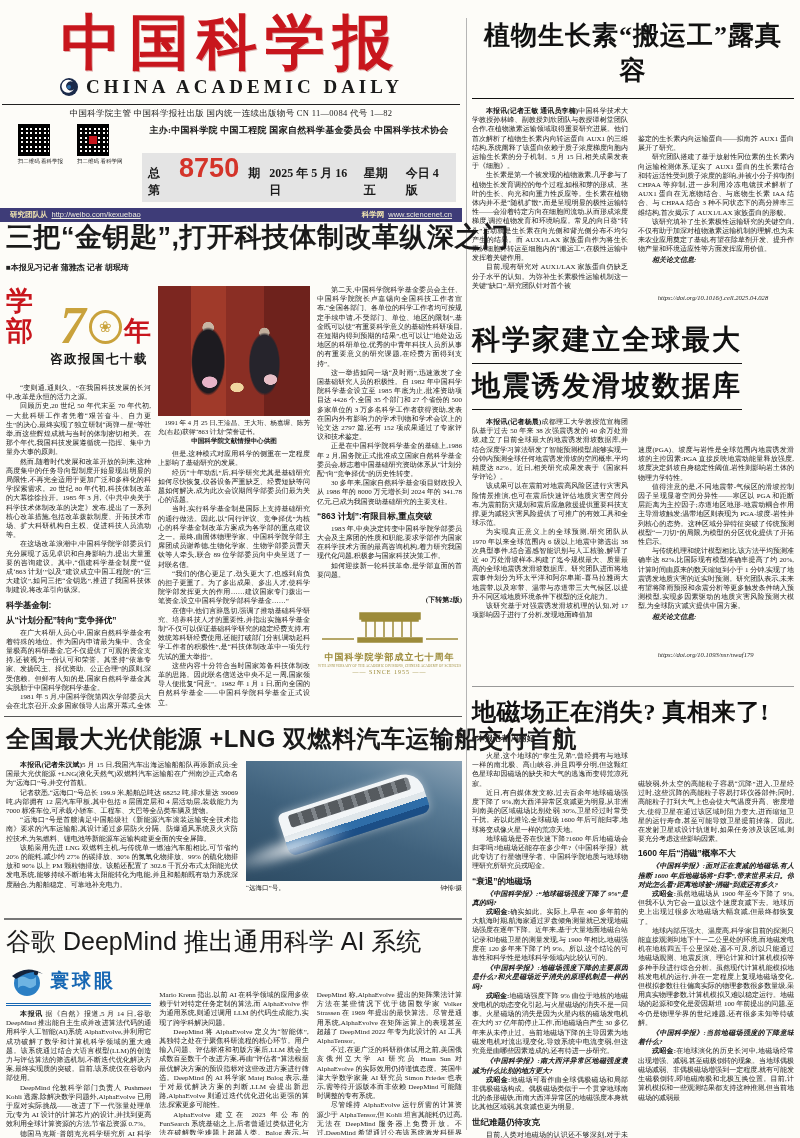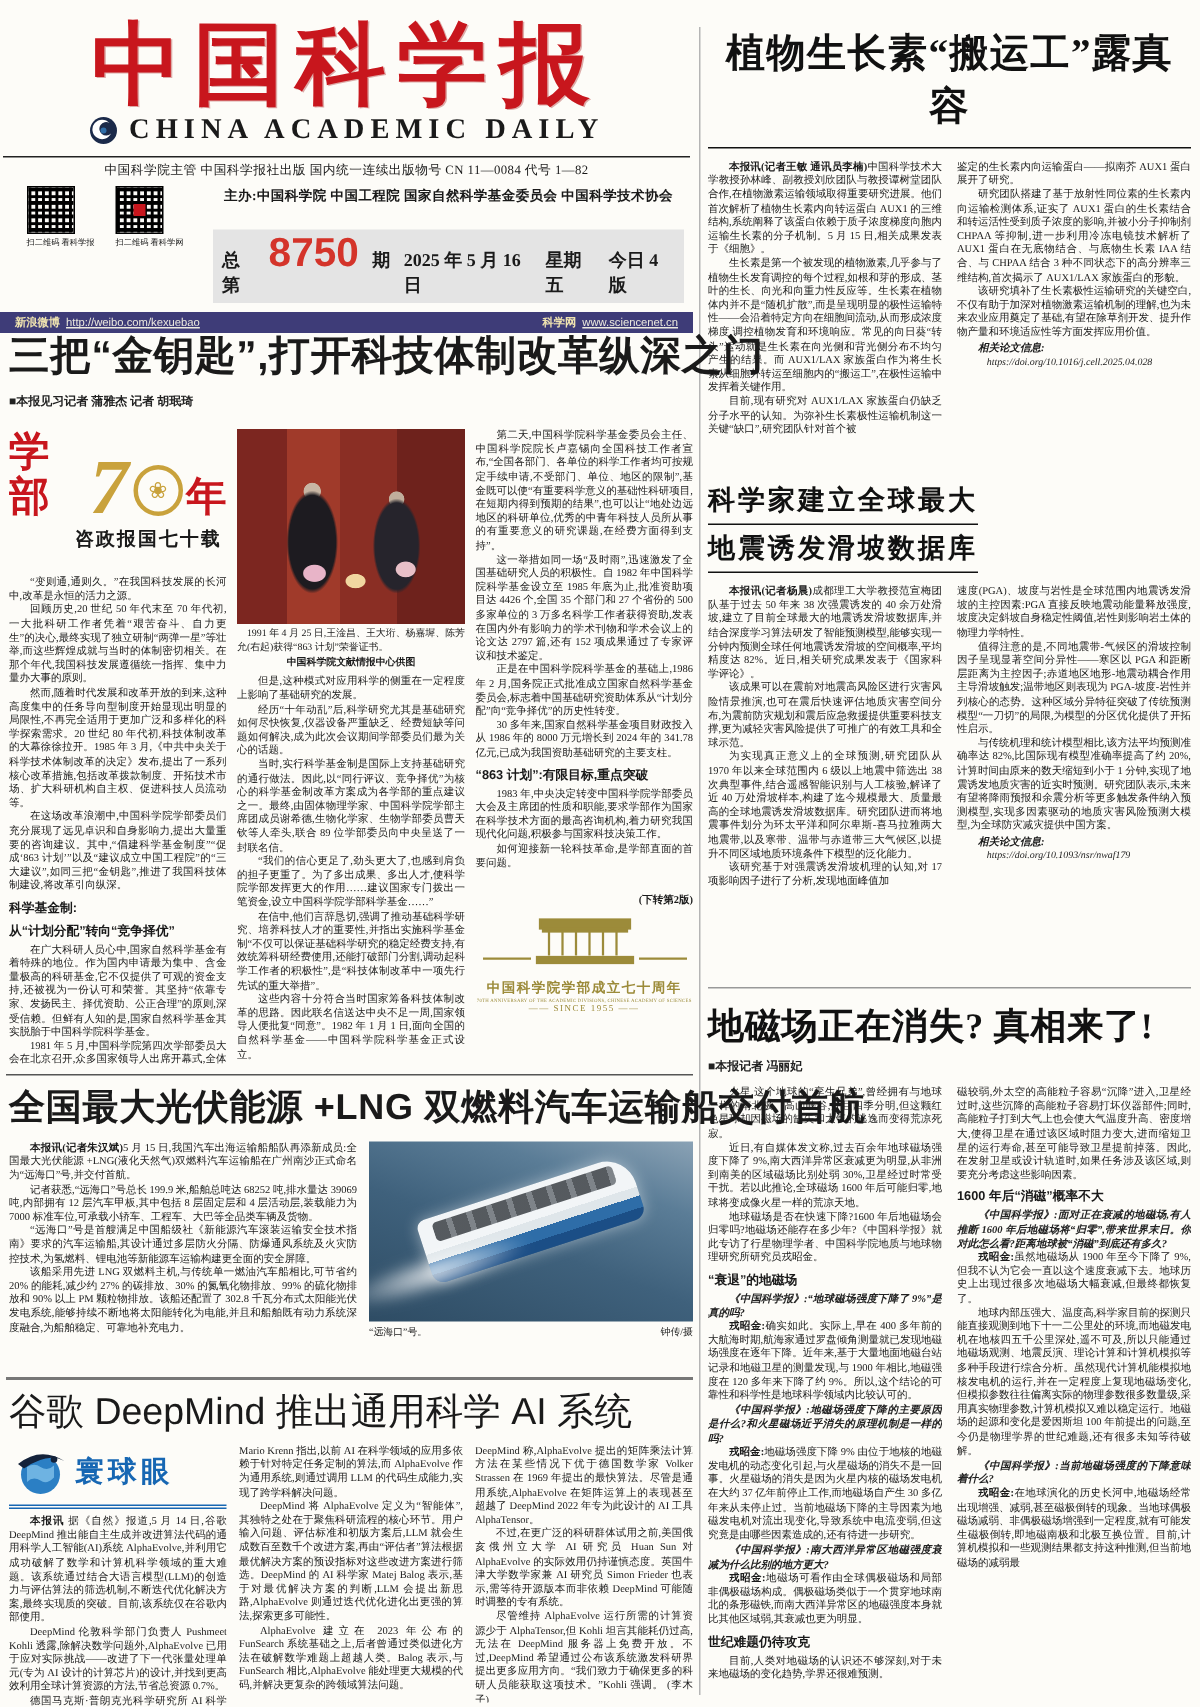--- a/index.html
+++ b/index.html
@@ -42,21 +42,21 @@
   .hrule2{position:absolute;left:4px;top:918px;width:458px;border-top:2px solid #777;}
   
   .lead-band{position:absolute;left:6px;top:220px;width:456px;}
   .lead-band h1{margin:0;font-size:27px;line-height:34px;font-weight:900;letter-spacing:.5px;
                 font-family:"Liberation Sans",sans-serif;white-space:nowrap;}
   .byline{margin-top:8px;font-size:8px;font-weight:bold;color:#222;}
   
   .bodycol{font-size:7px;line-height:9.2px;text-align:justify;overflow:hidden;}
   .para{margin:0;text-indent:2em;}
   .para b{font-weight:bold;margin-top:12px;}
-  .para.cont,.para.sub,.para.turn,.para.doi,.para.info{text-indent:0;}
+  .para.cont,.para.sub,.para.turn,.para.doi,.para.info{text-indent:0;margin-top:28px;}
   .para.sub{font-weight:bold;font-size:8.5px;line-height:11px;margin:4px 0 3px;text-align:left;
             font-family:"Liberation Sans",sans-serif;}
   .para.q{font-weight:bold;font-style:italic;color:#222;text-indent:2em;margin-top:1px;}
   .para.turn{text-align:right;font-weight:bold;margin-top:16px;}
   .para.info{font-weight:bold;font-style:italic;text-indent:2em;margin-top:1px;}
   .para.doi{font-style:italic;text-indent:3em;word-break:break-all;font-size:6.6px;}
   
   .main-art{position:absolute;left:6px;top:286px;width:458px;height:426px;display:flex;gap:7px;overflow:hidden;}
   .mcol1{width:145px;}.mcol2{width:152px;}.mcol3{width:145px;}
   .badge{height:94px;margin-bottom:4px;}
@@ -109,21 +109,21 @@
              padding:1px 4px 5px;margin-bottom:4px;}
   .globe-label{font-size:19px;font-weight:900;color:#1767b3;letter-spacing:3px;font-family:"Liberation Serif",serif;}
   
   .right-col{position:absolute;left:472px;top:18px;width:322px;}
   .r-art h2{margin:0;font-weight:700;font-family:"Liberation Serif",serif;color:#111;}
   .a1 h2{font-size:26px;letter-spacing:1px;border-bottom:1.5px solid #111;padding-bottom:10px;text-align:center;}
   .cols{display:flex;gap:10px;margin-top:8px;}
   .cols .bodycol{width:156px;}
   .a1 .bodycol{height:198px;}
   .a2{margin-top:16px;}
-  .a2 .hline{display:table;font-size:18px;font-weight:700;letter-spacing:2px;border-bottom:1.5px solid #111;
+  .a2 .hline{display:table;font-size:28px;font-weight:700;letter-spacing:2px;border-bottom:1.5px solid #111;
              padding-bottom:4px;margin-bottom:3px;font-family:"Liberation Serif",serif;}
   .a2 .bodycol{height:254px;}
   .a3{margin-top:14px;border-top:1px solid #999;padding-top:9px;}
   .a3 h2{font-size:24px;letter-spacing:.5px;}
   .a3 .byline{margin-top:5px;}
   .a3 .bodycol{height:408px;}
 </style>
 </head>
 <body>
 
@@ -158,21 +158,21 @@
           <span class="iss-pre">总第</span>
           <span class="iss-num">8750</span>
           <span class="iss-suf">期</span>
           <span class="iss-date">2025 年 5 月 16 日</span>
           <span class="iss-date">星期五</span>
           <span class="iss-date">今日 4 版</span>
         </div>
       </div>
     </div>
     <div class="purple-bar">
-      <span><b>新浪微博</b><u>http://weibo.com/kexuebao</u></span>
+      <span><b>研究团队从</b><u>http://weibo.com/kexuebao</u></span>
       <span><b>科学网</b><u>www.sciencenet.cn</u></span>
     </div>
   </header>
 
   <div class="vrule"></div>
   <div class="hrule1"></div>
   <div class="hrule2"></div>
 
   <section class="lead-band">
     <h1>三把“金钥匙”,打开科技体制改革纵深之门</h1>

